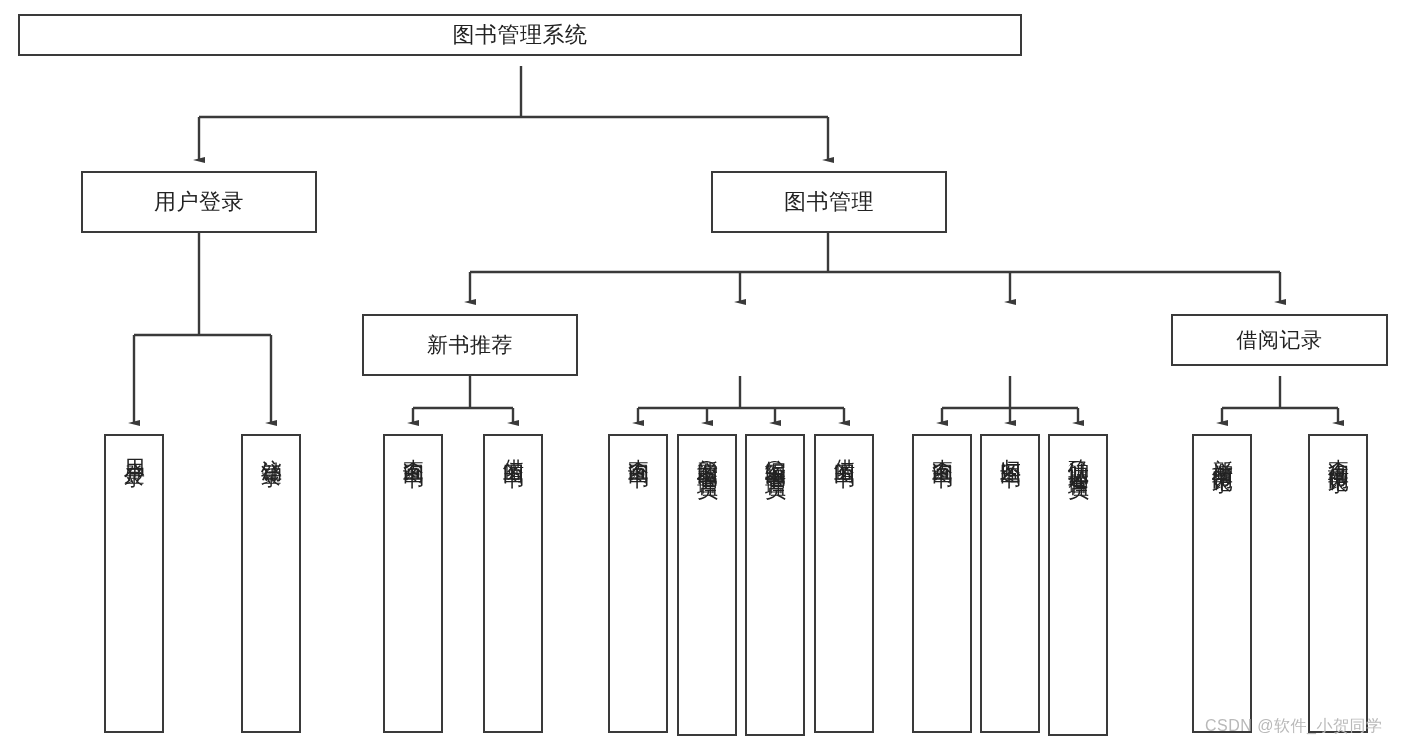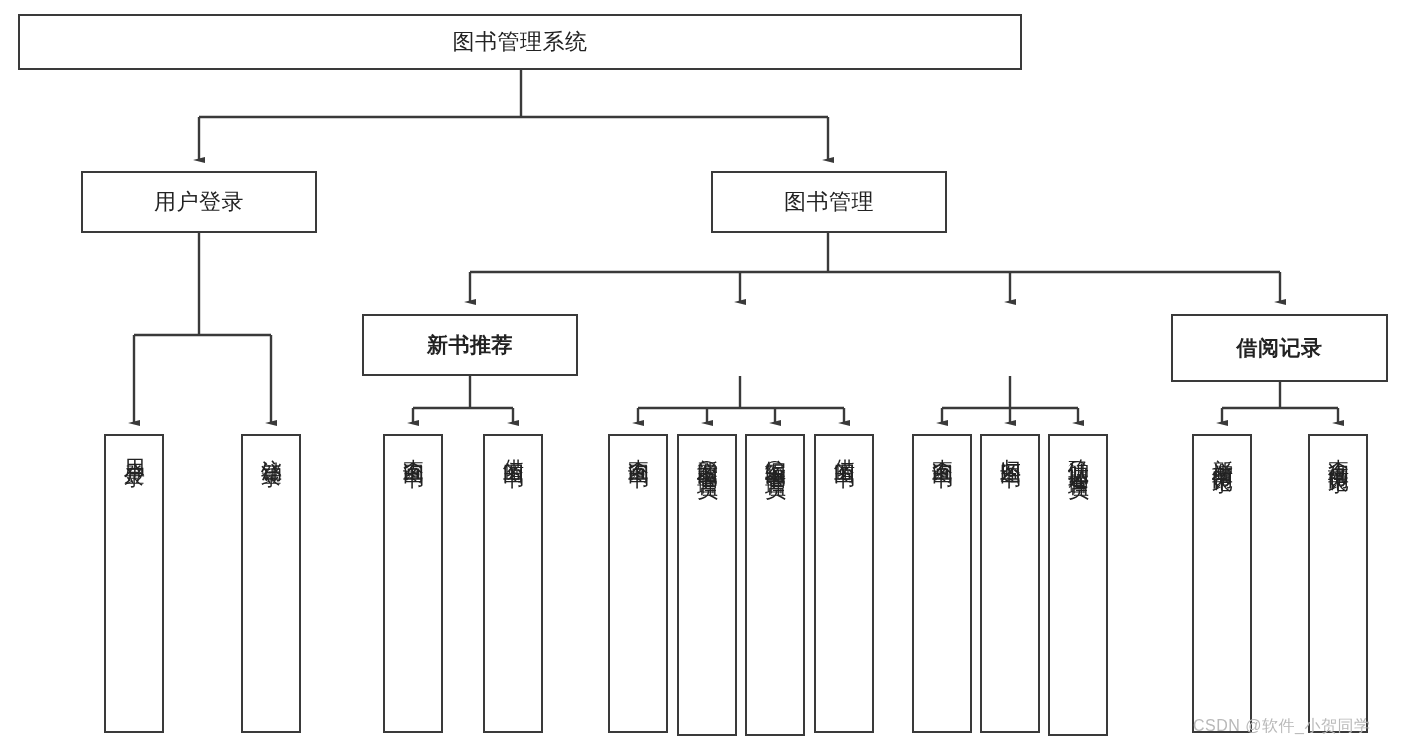--- a/index.html
+++ b/index.html
@@ -47,33 +47,34 @@
     text-align: center;
   }
   .node.vertical .node-label {
     writing-mode: vertical-rl;
     text-orientation: upright;
     letter-spacing: 3px;
     font-size: 21px;
   }
   .node.root .node-label { font-size: 22px; }
   .node.tier2 .node-label { font-size: 22px; }
-  .node.tier3 .node-label { font-size: 21px; font-weight: bold; }
+  .node.tier3 .node-label { font-size: 21px; }
   .node.vertical {
     align-items: flex-start;
     padding-top: 6px;
   }
   .watermark {
     position: absolute;
     left: 1193px;
     top: 716px;
     font-size: 16px;
     color: #b9b9b9;
     white-space: nowrap;
     letter-spacing: 0.5px;
+    padding-left: 12px;
   }
 </style>
 </head>
 <body>
 
 <div id="diagram-root">
 
   <svg class="connectors" viewBox="0 0 1405 747">
     <defs>
       <marker id="arrowhead" markerWidth="10" markerHeight="12" refX="3" refY="6" orient="auto" markerUnits="userSpaceOnUse">
@@ -117,35 +118,35 @@
       <path d="M1010,408 L1010,423" marker-end="url(#arrowhead)"></path>
       <path d="M1078,408 L1078,423" marker-end="url(#arrowhead)"></path>
 
       <path d="M1280,376 L1280,408"></path>
       <path d="M1222,408 L1338,408"></path>
       <path d="M1222,408 L1222,423" marker-end="url(#arrowhead)"></path>
       <path d="M1338,408 L1338,423" marker-end="url(#arrowhead)"></path>
     </g>
   </svg>
 
-  <div class="node root" style="left:18px; top:14px; width:1004px; height:56px;">
+  <div class="node root" style="left:18px; top:14px; width:1004px; height:42px;">
     <span class="node-label">图书管理系统</span>
   </div>
 
   <div class="node tier2" style="left:81px; top:171px; width:236px; height:62px;">
     <span class="node-label">用户登录</span>
   </div>
   <div class="node tier2" style="left:711px; top:171px; width:236px; height:62px;justify-content:center;">
     <span class="node-label">图书管理</span>
   </div>
 
   <div class="node tier3" style="left:362px; top:314px; width:216px; height:62px;">
     <span class="node-label">新书推荐</span>
   </div>
-  <div class="node tier3" style="left:1171px; top:314px; width:217px; height:68px;">
+  <div class="node tier3" style="left:1171px; top:314px; width:217px; height:52px;">
     <span class="node-label">借阅记录</span>
   </div>
 
   <div class="node vertical" style="left:104px; top:434px; width:60px; height:299px;">
     <span class="node-label">用户登录</span>
   </div>
   <div class="node vertical" style="left:241px; top:434px; width:60px; height:299px;">
     <span class="node-label">注销登录</span>
   </div>
 

